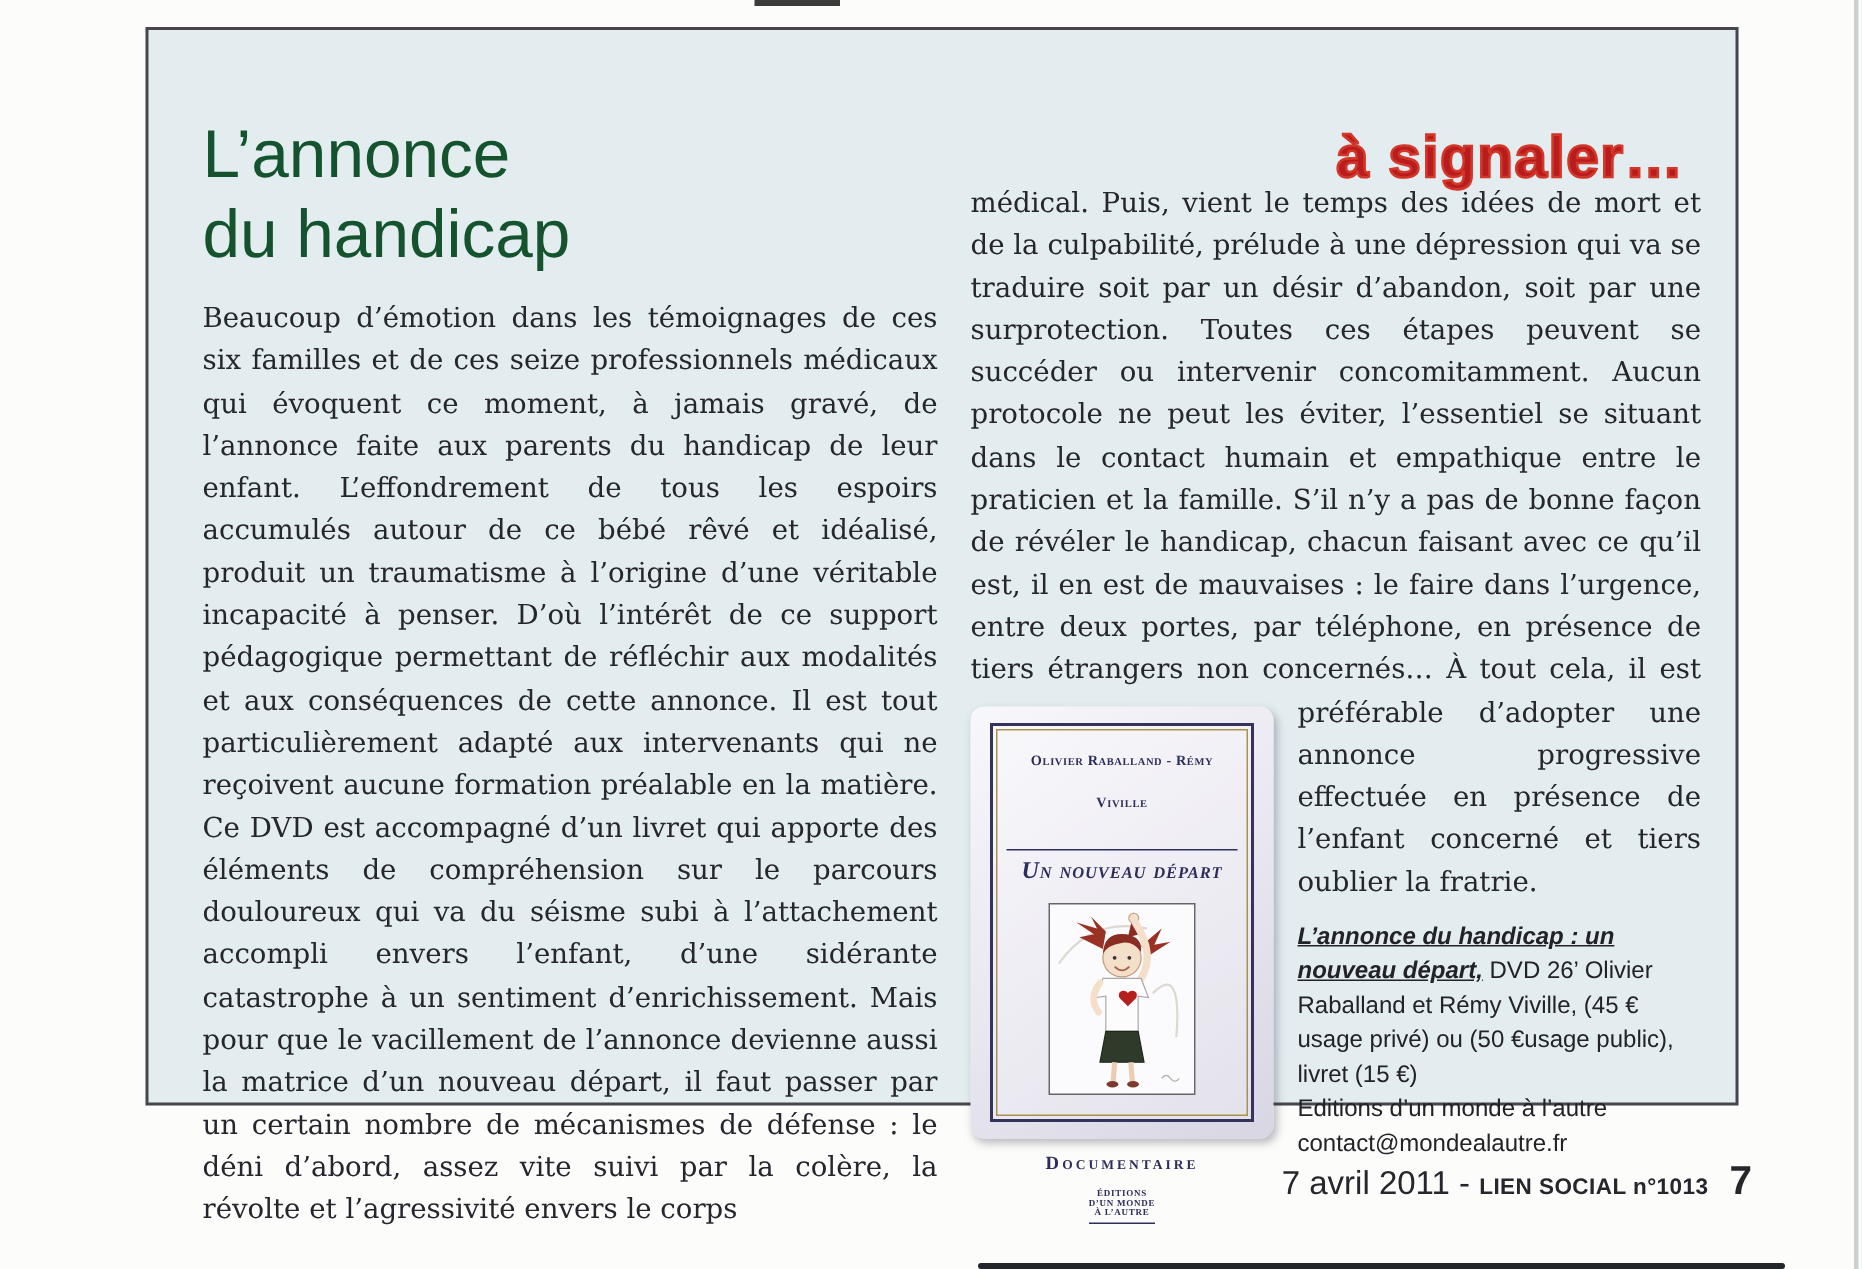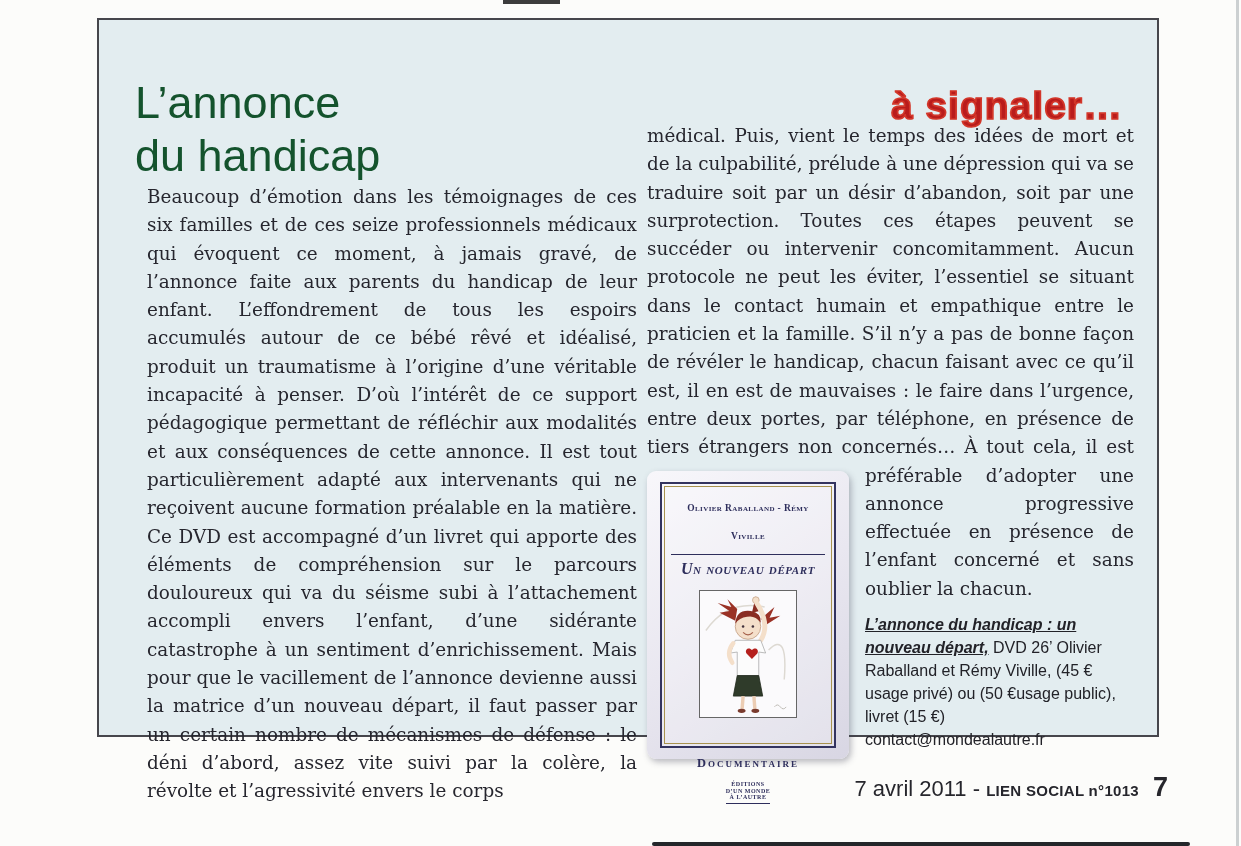--- a/index.html
+++ b/index.html
@@ -30,21 +30,21 @@
   }
 
   
   .title {
     position:absolute; left:36px; top:56px;
     font-size:45px; line-height:53px;
     color:#14532d; font-weight:normal;
   }
 
   
-  .col-left  { position:absolute; left:36px;  top:163px; width:490px;margin-left:12px; }
+  .col-left  { position:absolute; left:36px;  top:179px; width:490px; }
   .col-right { position:absolute; left:548px; top:102px; width:487px; }
 
   .serif {
     font-family:"DejaVu Serif", "Liberation Serif", serif;
     font-size:18.4px; line-height:28.3px;
     text-align:justify; color:#26262e;
   }
 
   
   .dvd-float {
@@ -62,21 +62,21 @@
   .dvd-frame2 {
     height:100%; border:1px solid #a8924e;
     padding:7px 4px 4px;
     display:flex; flex-direction:column; align-items:center;
     text-align:center; color:#2e2e5c;
     font-family:"Liberation Serif", serif;
   }
   .dvd-authors {
     font-size:9.5px; font-weight:bold; font-variant:small-caps;
     letter-spacing:.4px; width:97%;
-    border-bottom:1px solid #2e2e5c; padding-bottom:4px;
+    border-bottom:1px solid #2e2e5c; padding-bottom:16px;
   }
   .dvd-title { font-size:15px; font-weight:bold; font-variant:small-caps; letter-spacing:.3px; margin-top:5px; }
   .dvd-subtitle { font-size:16px; font-weight:bold; font-style:italic; font-variant:small-caps; letter-spacing:.6px; }
   .illus {
     width:98px; height:128px;
     border:1px solid #666; background:#fbfafc;
     margin:7px auto 6px;
   }
   .dvd-genre { font-size:12.5px; font-weight:bold; font-variant:small-caps; letter-spacing:2px;margin-top:25px; }
   .dvd-logo {
@@ -159,25 +159,26 @@
         </span>
         <span class="dvd-genre">Documentaire</span>
         <span class="dvd-logo">
           <span style="display:block">Éditions</span>
           <span style="display:block">d’un monde</span>
           <span style="display:block">à l’autre</span>
         </span>
       </span>
             </span>
           </span>
-        </span><span>cela, il est préférable d’adopter une annonce progressive effectuée en présence de l’enfant concerné et sans oublier la chacun.</span>
+        </span><span>cela, il est préférable d’adopter une annonce progressive effectuée en présence de l’enfant concerné et tiers oublier la fratrie.</span>
     </div>
 
     <div class="caption">
       <span class="caption-lead">L’annonce du handicap : un nouveau départ,</span><span> DVD 26’ Olivier Raballand et Rémy Viville, (45 € usage privé) ou (50 €usage public), livret (15 €)</span>
+      <div>Editions d’un monde à l’autre</div>
       <div>contact@mondealautre.fr</div>
     </div>
   </div>
 
 </div>
 
 <div class="footer">
   <span class="footer-date">7 avril 2011 - </span><span class="footer-mag">LIEN SOCIAL n°1013</span><span class="footer-page">7</span>
 </div>
 

